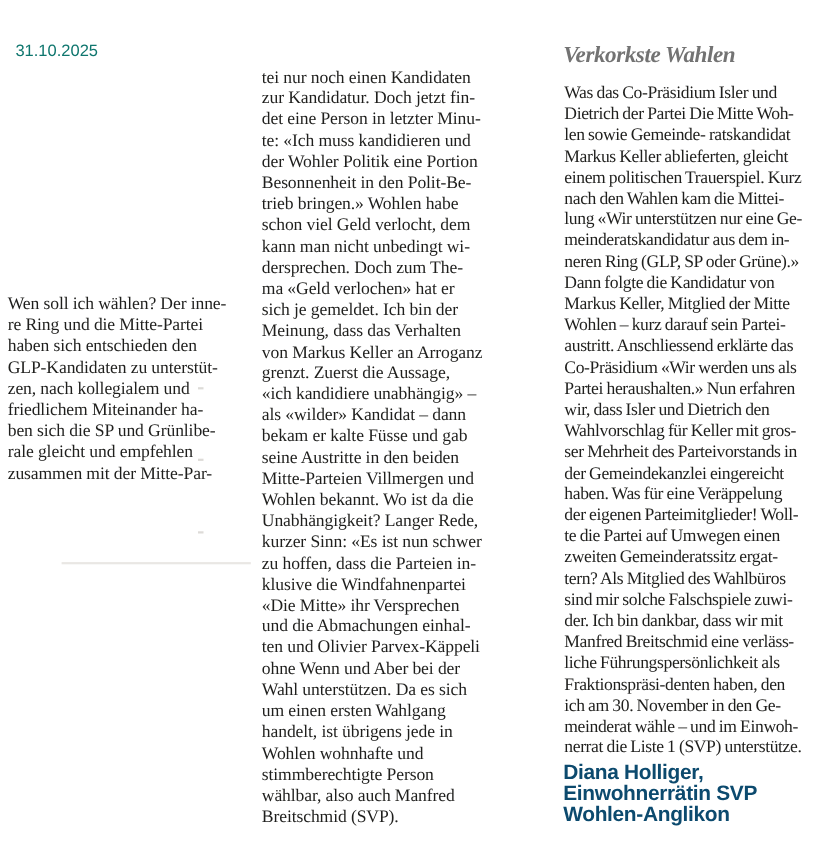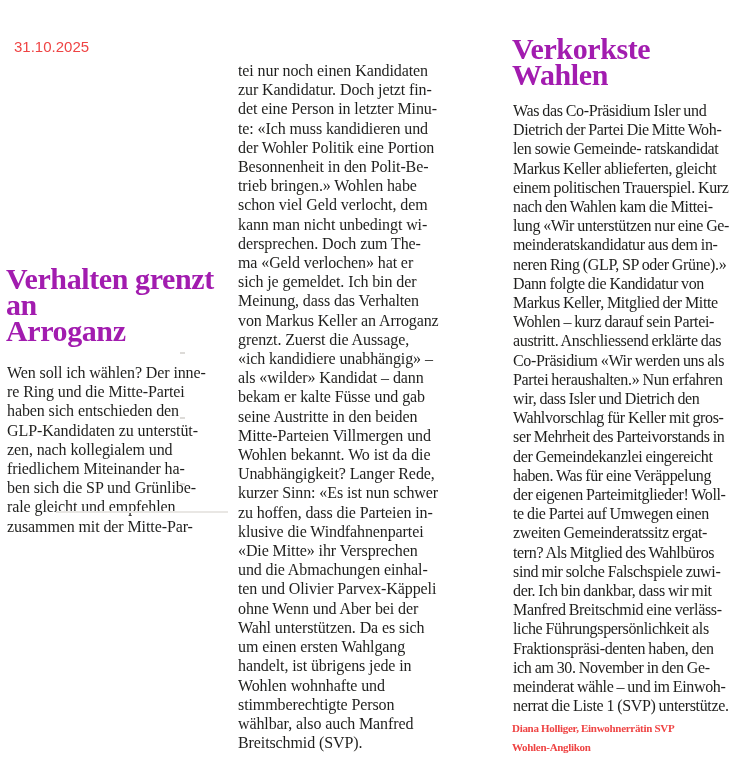--- a/index.html
+++ b/index.html
@@ -15,61 +15,62 @@
     overflow: hidden;
     font-family: "Liberation Serif", serif;
     color: #1d1d1b;
   }
   .date {
     position: absolute;
     left: 14px;
     top: 38px;
     font-family: "Liberation Sans", sans-serif;
     font-size: 15px;
-    color: #ef4444;
+    color: #0f766e;
   }
   .col {
     position: absolute;
   }
   .col-1 { left: 6px;   top: 266px; width: 208px; }
   .col-2 { left: 237px; top: 60px;  width: 216px; }
   .col-3 { left: 512px; top: 36px;  width: 229px; }
 
   .headline {
     font-family: "Liberation Serif", serif;
     font-weight: bold;
-    font-size: 30px;
+    font-style: italic;
+    font-size: 21px;
     line-height: 26px;
     letter-spacing: -0.4px;
-    color: #a21caf;
+    color: #737373;
     white-space: pre-line;
     margin: 0 0 19px 0;
   }
   .col-3 .headline {
     margin: 0 0 13px 0;
   }
   .body-text {
     font-size: 16px;
     line-height: 19.2px;
     letter-spacing: -0.1px;
     white-space: pre-line;
     color: #1f1f1d;
     margin: 1px;
   }
   .col-3 .body-text {
     letter-spacing: -0.35px;
     word-spacing: -0.5px;
   }
   .byline {
-    font-family: Liberation Serif, serif;
+    font-family: Liberation Sans, sans-serif;
     font-weight: bold;
-    font-size: 11px;
+    font-size: 19px;
     line-height: 19px;
     letter-spacing: -0.3px;
-    color: #ef4444;
+    color: #0c4a6e;
     white-space: pre-line;
     margin: 3px 0 0 0;
   }
   
   .artifact-line {
     position: absolute;
     left: 56px;
     top: 511px;
     width: 172px;
     height: 2px;
@@ -86,22 +87,20 @@
   .tick-3 { left: 180px; top: 483px; }
 </style>
 </head>
 <body>
 
 <div class="page">
 
   <div class="date">31.10.2025</div>
 
   <div class="col col-1">
-    <h2 class="headline">Verhalten grenzt an
-Arroganz</h2>
     <p class="body-text">Wen soll ich wählen? Der inne-
 re Ring und die Mitte-Partei
 haben sich entschieden den
 GLP-Kandidaten zu unterstüt-
 zen, nach kollegialem und
 friedlichem Miteinander ha-
 ben sich die SP und Grünlibe-
 rale gleicht und empfehlen
 zusammen mit der Mitte-Par-</p>
   </div>

